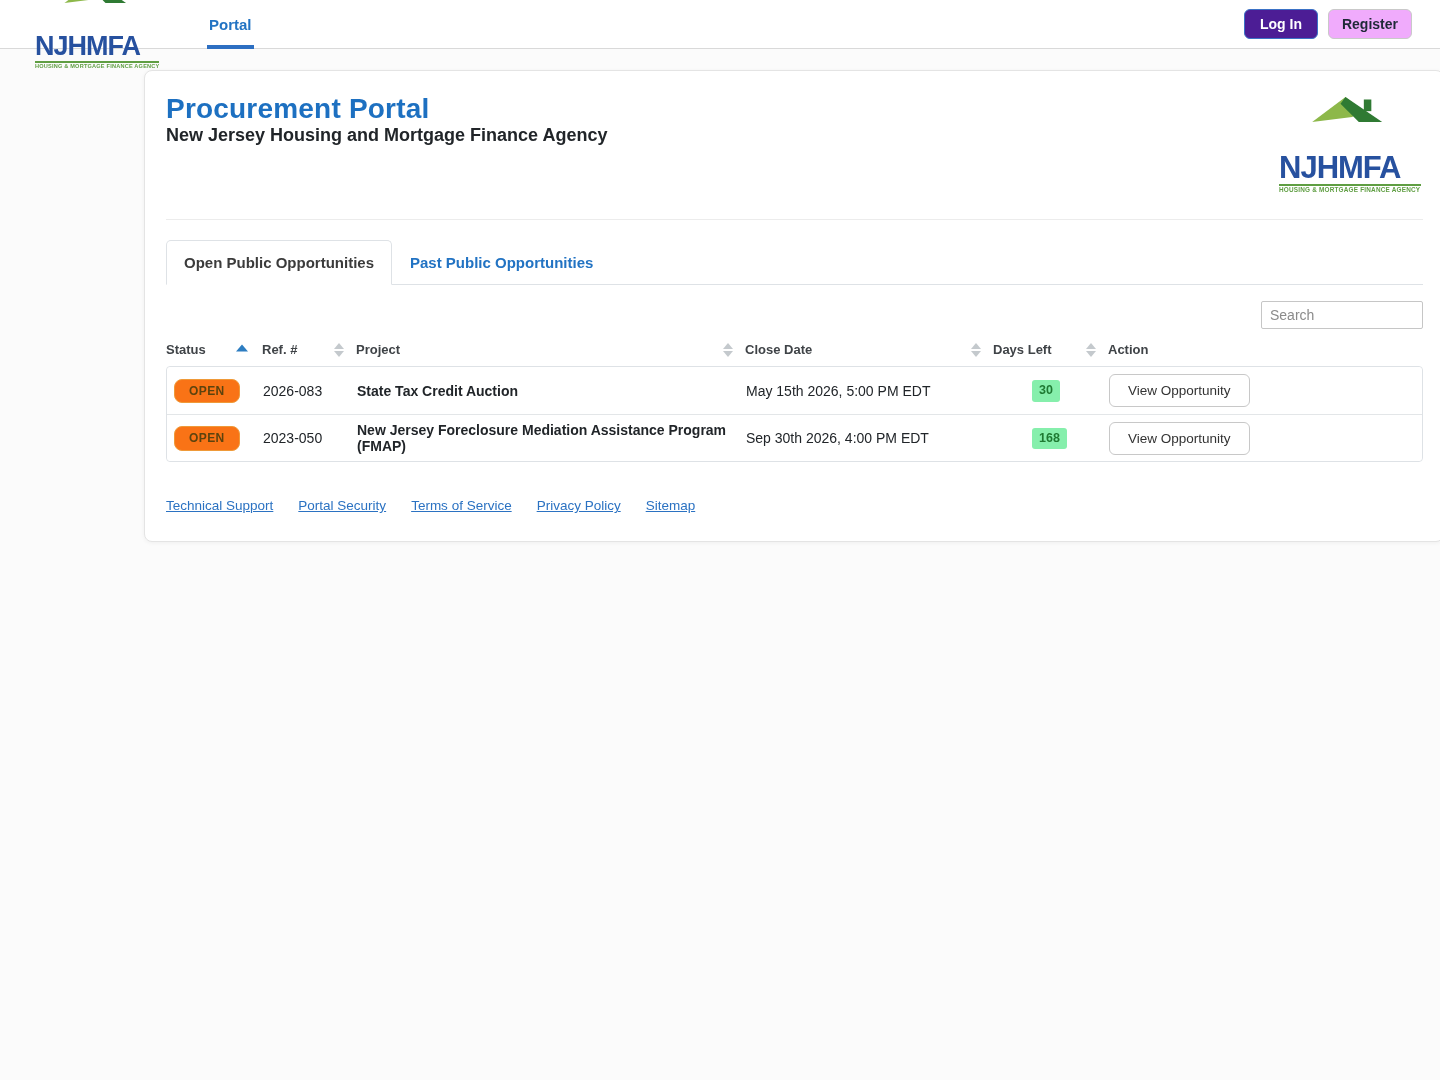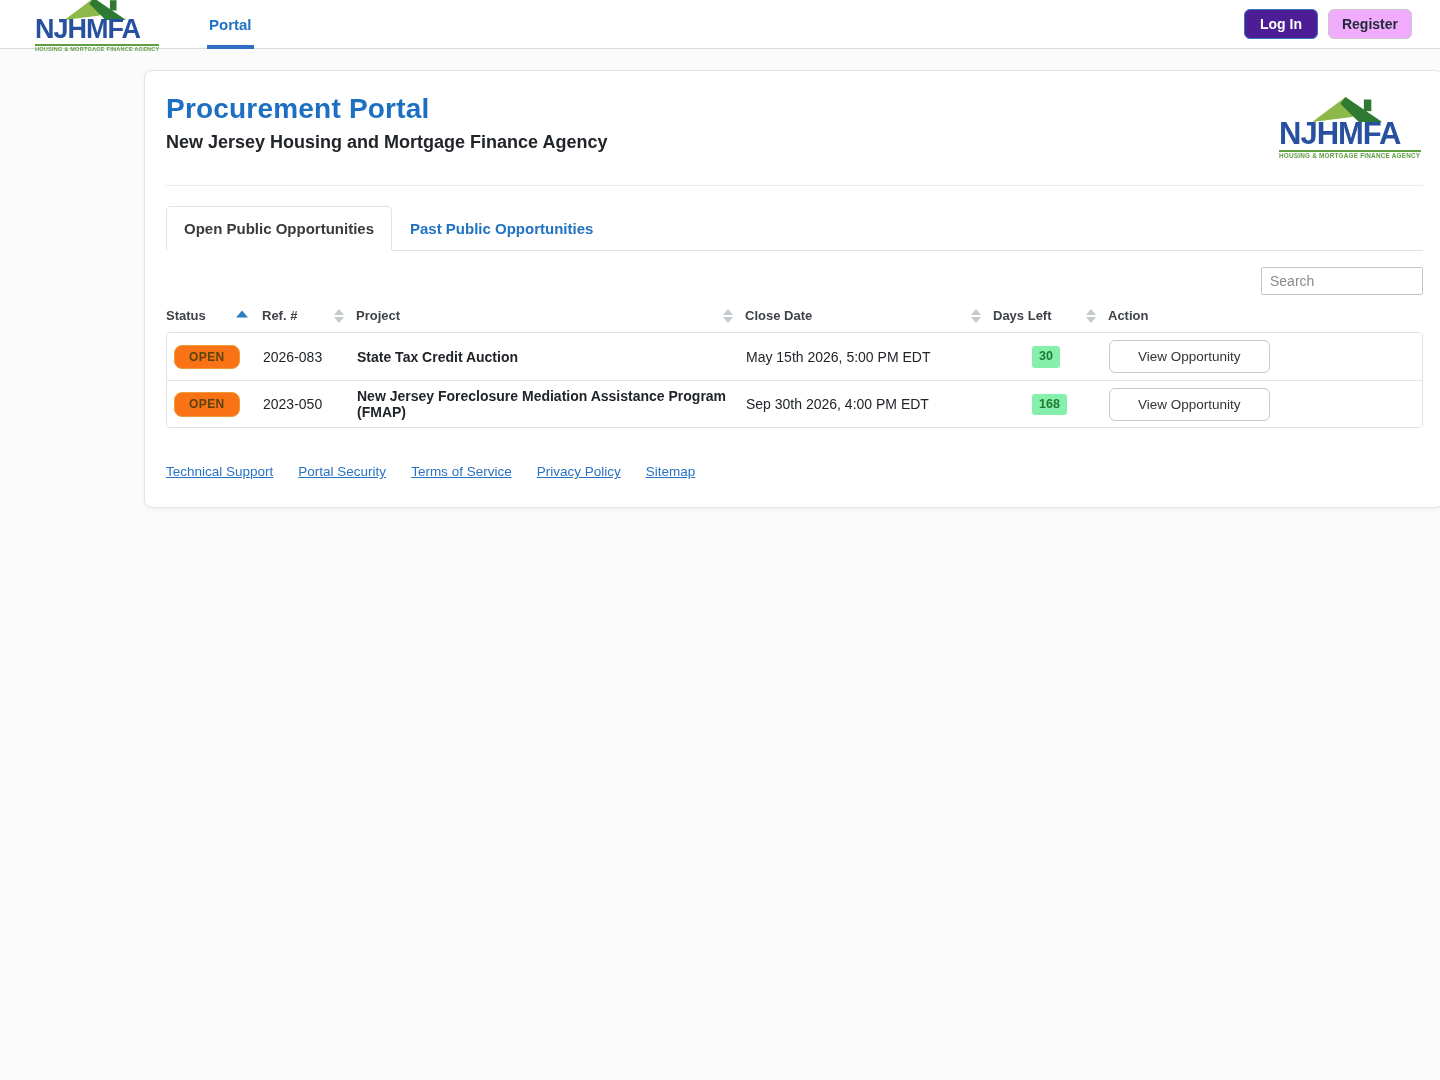--- a/index.html
+++ b/index.html
@@ -16,21 +16,21 @@
     background: #ffffff;
     border-bottom: 1px solid #d9d9d9;
     display: flex;
     align-items: center;
     padding: 0 28px 0 35px;
     position: relative;
   }
   .brand { display: flex; flex-direction: column; align-items: flex-start; line-height: 1; cursor: pointer; margin-top: 2px; }
   .brand .roof { margin-left: 18px; margin-bottom: -4px; }
   .brand-name {
-    font-weight: bold; color: #27519f; letter-spacing: -1px;
+    font-weight: bold; color: #27519f; letter-spacing: -1px; margin-top: 34px;
   }
   .brand-tag {
     color: #5f9e42; font-weight: bold; border-top: 2px solid #5f9e42;
     padding-top: 1px; margin-top: 1px; letter-spacing: .2px; white-space: nowrap;
   }
   .navbar .brand-name { font-size: 27px; }
   .navbar .brand-tag { font-size: 5.6px; width: 124px; }
 
   .nav-links { margin-left: 48px; height: 64px; display: flex; align-items: center; }
   .nav-link {
@@ -54,21 +54,21 @@
 
   
   .card {
     width: 1300px; margin: 21px auto 0 144px; background: #fff;
     border: 1px solid #e4e4e4; border-radius: 8px;
     box-shadow: 0 1px 4px rgba(0,0,0,.05);
     padding: 22px 20px 28px 21px;
   }
   .card-head { display: flex; justify-content: space-between; align-items: flex-start; }
   .page-title { color: #1d70c1; font-size: 28px; font-weight: bold; letter-spacing: .2px; }
-  .page-subtitle { color: #212529; font-size: 18px; font-weight: bold; margin-top: 7px; }
+  .page-subtitle { color: #212529; font-size: 18px; font-weight: bold; }
   .card-logo { margin-top: 4px; margin-right: 2px; }
   .card-logo .brand-name { font-size: 31px; }
   .card-logo .brand-tag { font-size: 6.4px; width: 142px; }
   .card-logo .roof { margin-left: 20px; }
 
   .card-divider { border: none; border-top: 1px solid #ececec; margin: 26px 0 20px; }
 
   
   .tabs { display: flex; border-bottom: 1px solid #dee2e6; padding-left: 0; }
   .tab {
@@ -121,21 +121,21 @@
     padding: 4px 14px; line-height: 1.2;
   }
   .cell-project { font-weight: bold; padding-right: 14px; }
   .cell-days { padding-left: 38px; }
   .days-badge {
     display: inline-block; background: #86efac; color: #1f7a33; font-weight: bold;
     font-size: 12.5px; padding: 4px 7px; border-radius: 3px; line-height: 1.1;
   }
   .btn-view {
     background: #fff; border: 1px solid #c8c8c8; border-radius: 6px; color: #333;
-    font-size: 13.5px; padding: 8px 28px; cursor: pointer; font-family: inherit;
+    font-size: 13.5px; padding: 8px 18px; cursor: pointer; font-family: inherit;
   }
 
   
   .footer-links { display: flex; gap: 25px; margin-top: 36px; }
   .footer-links a { color: #2b72c2; font-size: 13.5px; text-decoration: underline; }
 
   
   .roof { display: block; }
 </style>
 </head>

